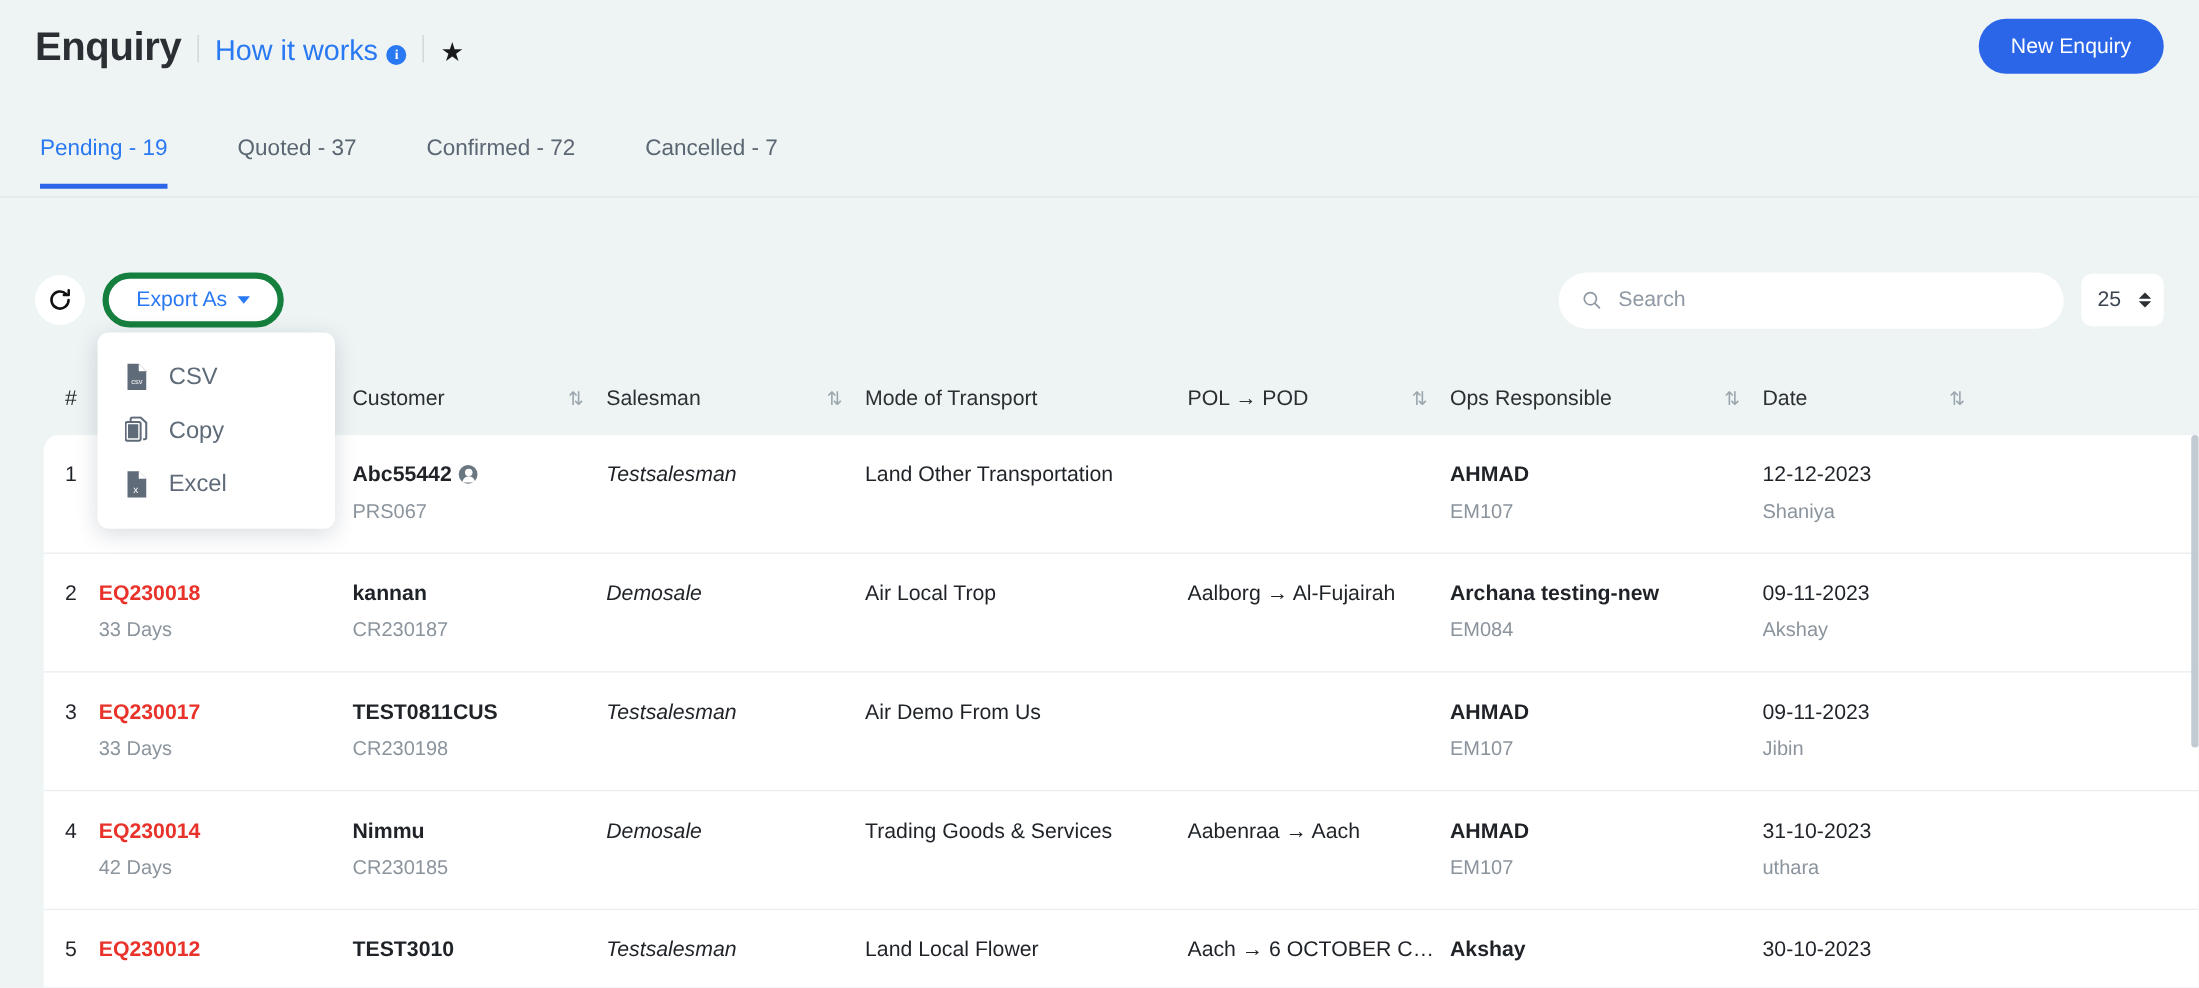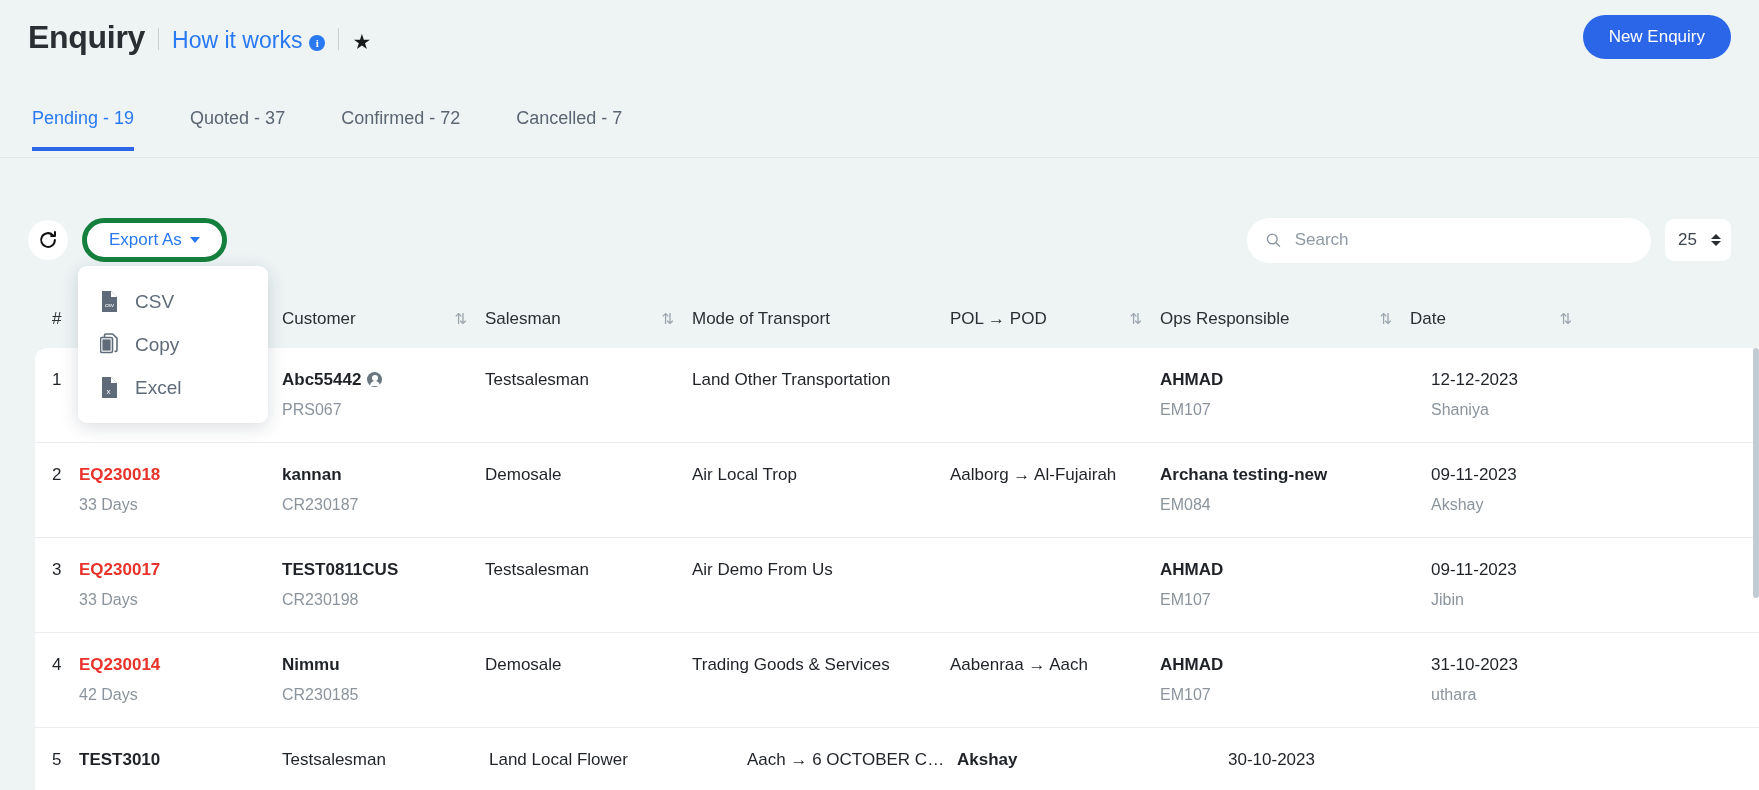--- a/index.html
+++ b/index.html
@@ -304,25 +304,25 @@
     left: 2.8px; bottom: 1.4px;
     width: 9.4px; height: 5px;
     border-radius: 5px 5px 0 0;
     background: #fff;
   }
 
   
   .c-num   { width: 44px;  padding-left: 17px; }
   .c-enq   { width: 203px; }
   .c-cust  { width: 203px; }
-  .c-sales { width: 207px; }
+  .c-sales { width: 207px; font-style: italic; }
   .c-mode  { width: 258px; }
   .c-pol   { width: 210px; }
   .c-ops   { width: 250px; }
-  .c-date  { width: 180px; margin-left: 21px; }
+  .c-date  { width: 180px; }
 
   
   .h-num   { width: 44px;  padding-left: 17px; }
   .h-enq   { width: 203px; }
   .h-cust  { width: 203px; }
   .h-sales { width: 207px; }
   .h-mode  { width: 258px; }
   .h-pol   { width: 210px; }
   .h-ops   { width: 250px; }
   .h-date  { width: 180px; }
@@ -593,20 +593,24 @@
       <div class="cell c-date">
         <div class="main">31-10-2023</div>
         <div class="sub">uthara</div>
       </div>
     </div>
 
     <div class="row">
       <div class="cell c-num">
           <div class="main">5</div>
         </div>
+      <div class="cell c-enq">
+        <div class="main enq-id">EQ230012</div>
+        <div class="sub"></div>
+      </div>
       <div class="cell c-cust">
         <div class="main bold">TEST3010</div>
         <div class="sub"></div>
       </div>
       <div class="cell c-sales">
           <div class="main">Testsalesman</div>
         </div>
       <div class="cell c-mode">
           <div class="main">Land Local Flower</div>
         </div>

